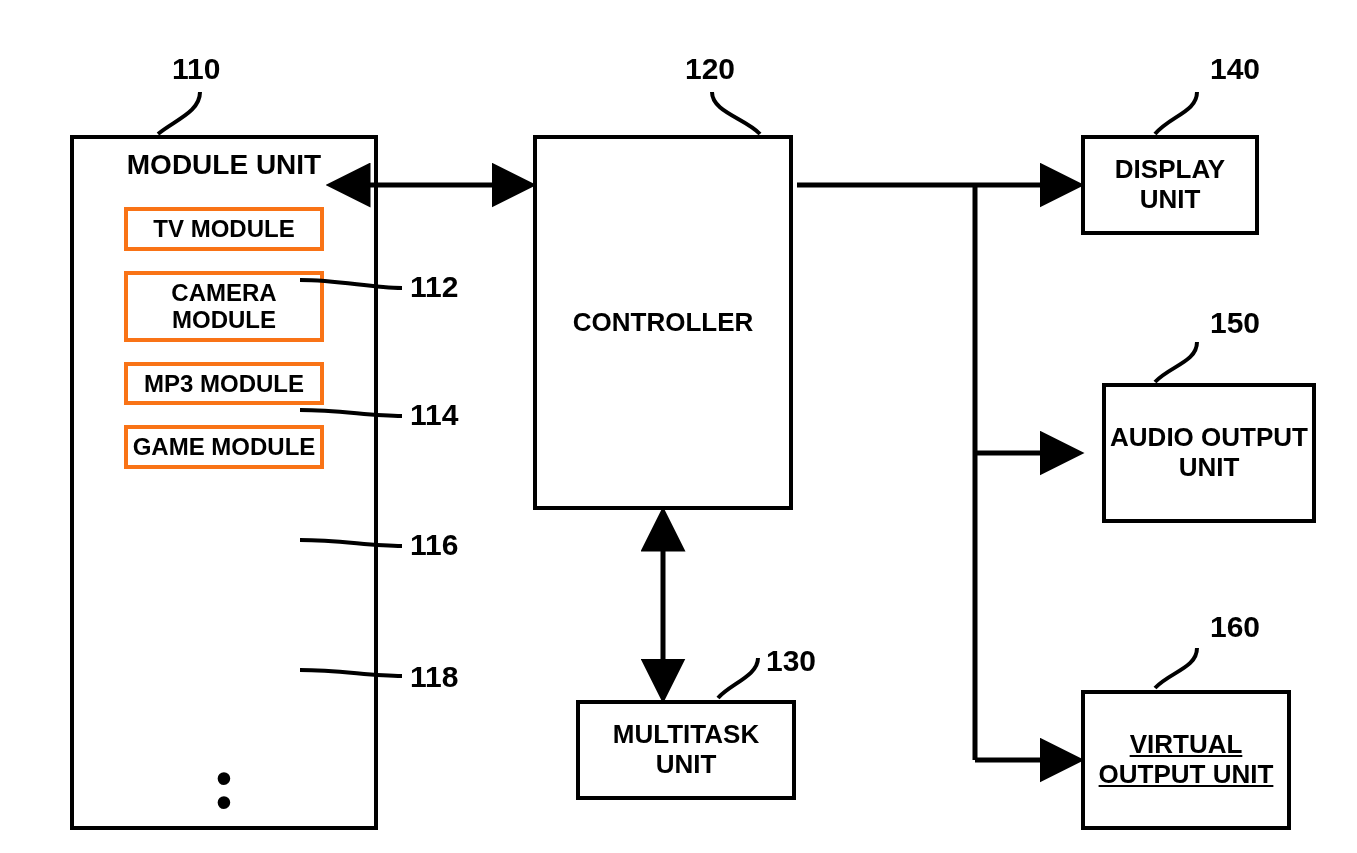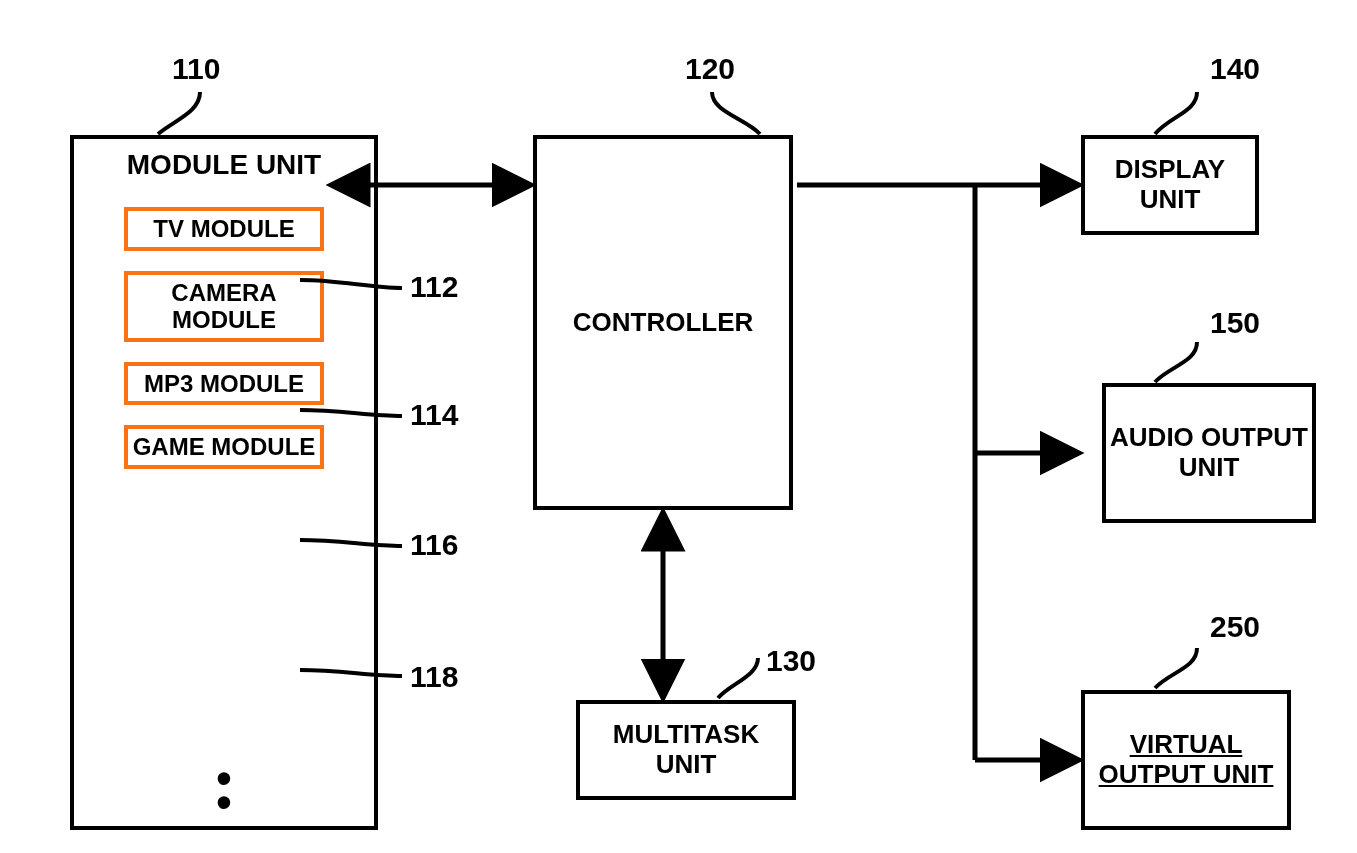--- a/index.html
+++ b/index.html
@@ -110,21 +110,21 @@
   </div>
 
   <div class="box" style="left:1081px; top:690px; width:210px; height:140px;text-decoration:underline;">
     <span>VIRTUAL OUTPUT UNIT</span>
   </div>
 
   <div class="label" style="left:172px; top:52px;">110</div>
   <div class="label" style="left:685px; top:52px;text-align:center;">120</div>
   <div class="label" style="left:1210px; top:52px;text-align:center;">140</div>
   <div class="label" style="left:1210px; top:306px;">150</div>
-  <div class="label" style="left:1210px; top:610px;">250</div>
+  <div class="label" style="left:1210px; top:610px;">160</div>
   <div class="label" style="left:766px; top:620px;margin-top:24px;">130</div>
   <div class="label" style="left:410px; top:270px;">112</div>
   <div class="label" style="left:410px; top:398px;">114</div>
   <div class="label" style="left:410px; top:528px;">116</div>
   <div class="label" style="left:410px; top:660px;">118</div>
 
   <svg class="overlay" viewBox="0 0 1357 853">
     <defs>
       <marker id="arrow" viewBox="0 0 12 12" refX="10" refY="6" markerWidth="9" markerHeight="9" orient="auto-start-reverse">
         <path d="M 0 0 L 12 6 L 0 12 z" fill="#000"></path>

